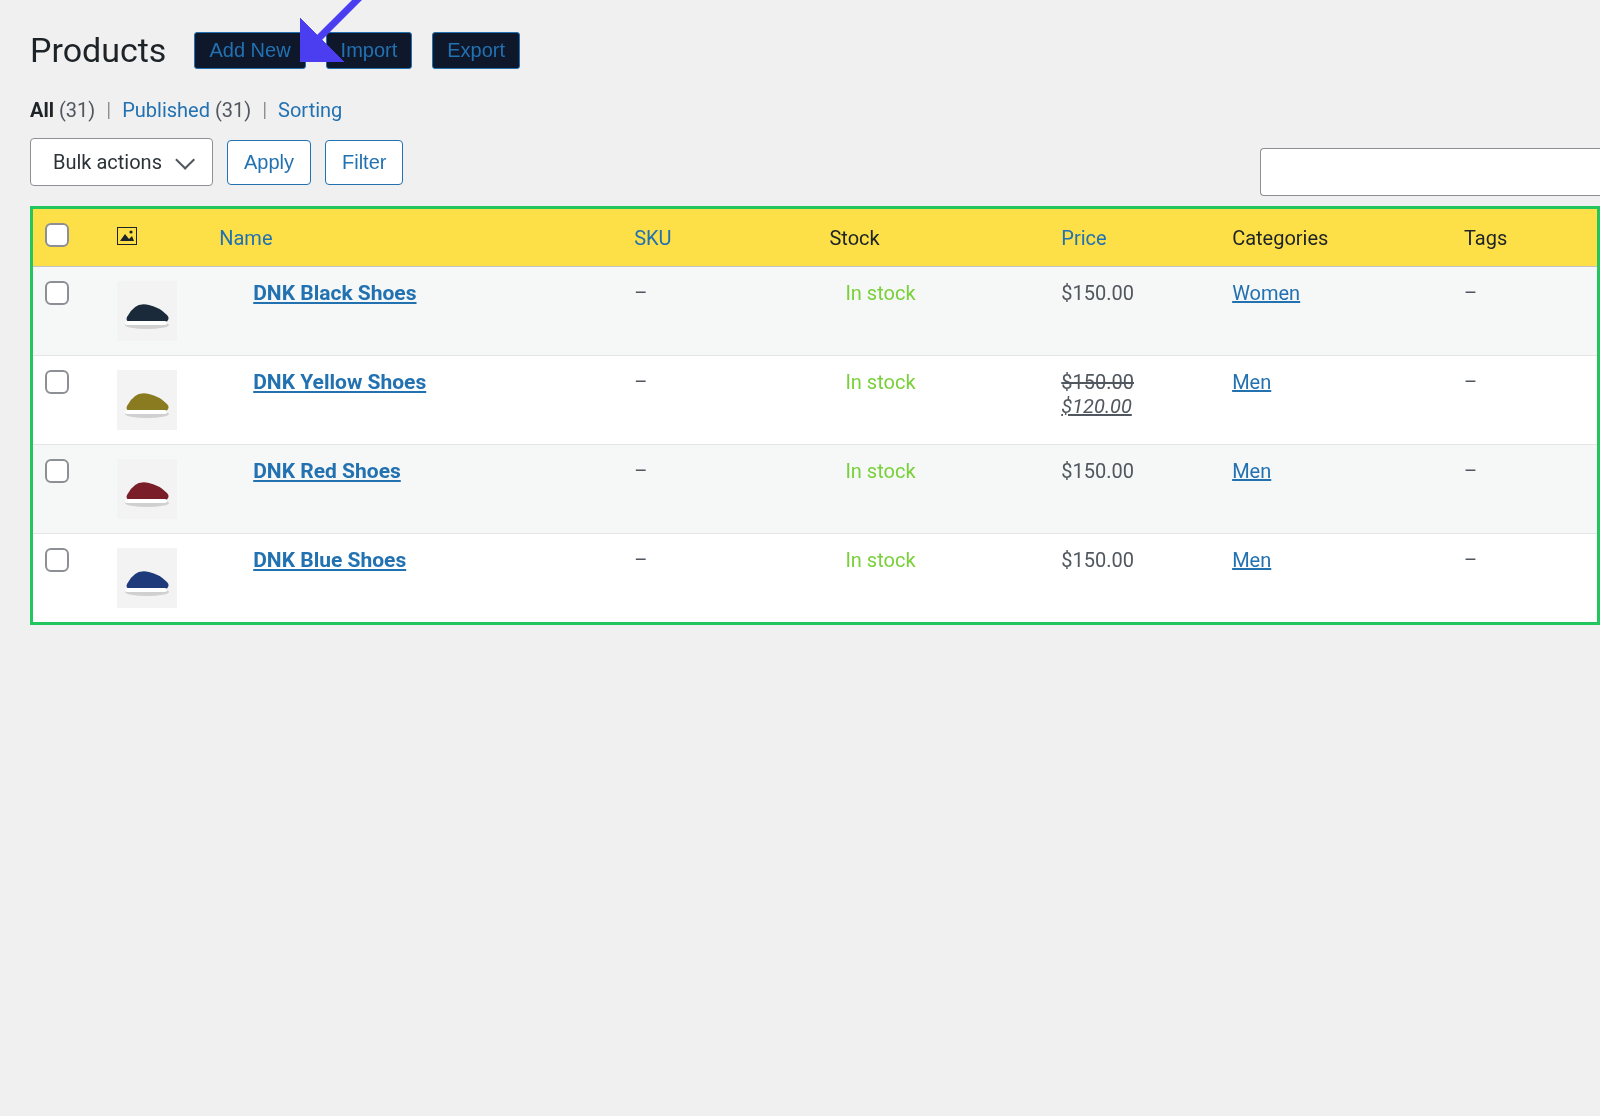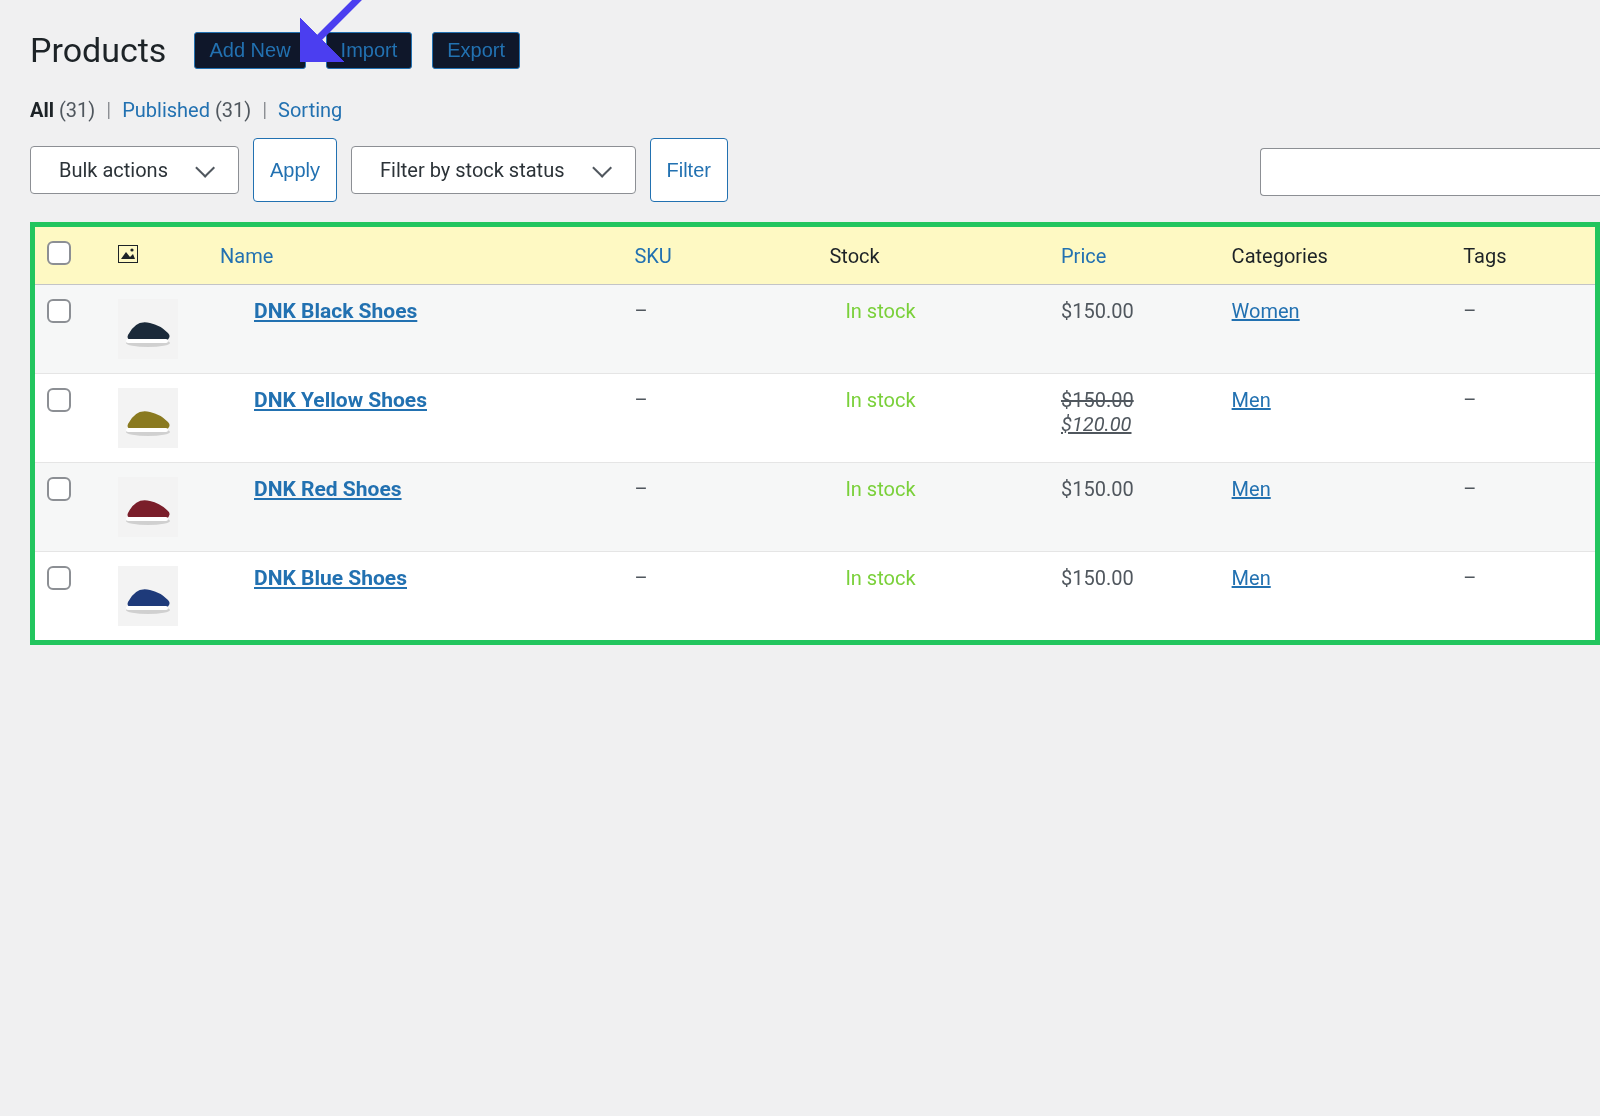--- a/index.html
+++ b/index.html
@@ -51,61 +51,61 @@
   .filters-row {
     display: flex;
     align-items: center;
     gap: 14px;
     margin-bottom: 20px;
   }
   .select {
     border: 1px solid #8c8f94;
     background: #fff;
     border-radius: 4px;
-    padding: 8px 28px;
+    padding: 8px 22px;
     font-size: 20px;
     color: #2c3338;
     display: flex;
     align-items: center;
-    gap: 28px;
+    gap: 14px;
     cursor: pointer;
     height: 48px;
   }
   .chev {
     width: 14px; height: 14px;
     border-right: 2px solid #50575e;
     border-bottom: 2px solid #50575e;
     transform: rotate(45deg) translateY(-3px);
     display: inline-block;
   }
   .action-btn {
     border: 1px solid #2271b1;
     background: #fff;
     color: #2271b1;
     font-size: 20px;
     padding: 8px 16px;
     border-radius: 4px;
     cursor: pointer;
-    height: 64px;
+    height: 45px;
   }
   .search-stub {
     position: absolute;
     right: 0;
     top: 148px;
     height: 48px;
     width: 340px;
     background: #fff;
     border: 1px solid #8c8f94;
     border-right: none;
     border-radius: 4px 0 0 4px;
   }
   table.products {
     width: 100%;
-    background: #fef9c3;
-    border: 5px solid #22c55e;
+    background: #fde047;
+    border: 3px solid #22c55e;
     border-collapse: collapse;
     font-size: 20px;
   }
   table.products thead th {
     text-align: left;
     font-weight: 400;
     padding: 14px 12px;
     border-bottom: 1px solid #c3c4c7;
     color: #1d2327;
   }
@@ -182,24 +182,20 @@
   <span class="sep">|</span>
   <a href="#">Sorting</a>
 </div>
 
 <div class="filters-row">
   <div class="select">
     <span>Bulk actions</span>
     <span class="chev"></span>
   </div>
   <button class="action-btn">Apply</button>
-  <div class="select">
-    <span>Filter by stock status</span>
-    <span class="chev"></span>
-  </div>
   <button class="action-btn">Filter</button>
 </div>
 
 <div class="search-stub"></div>
 
 <table class="products">
   <colgroup>
     <col class="cb">
       <col class="img">
       <col class="name">

